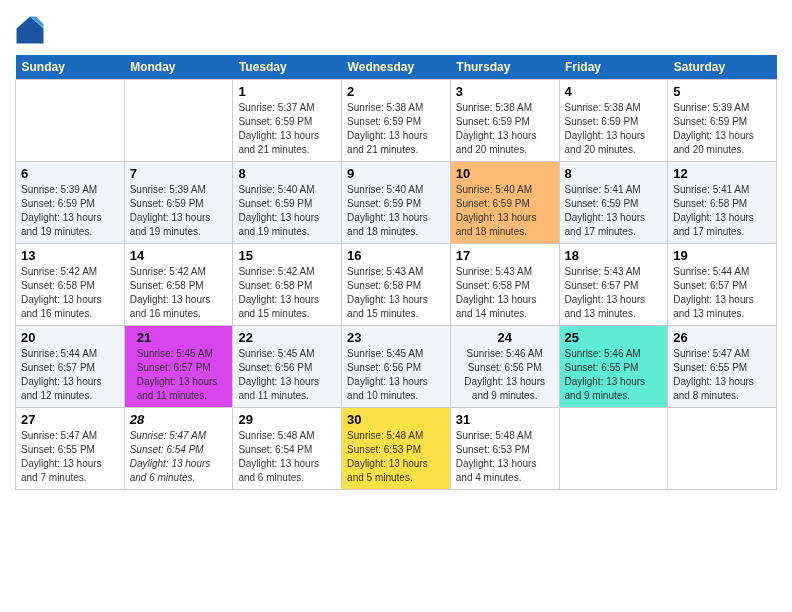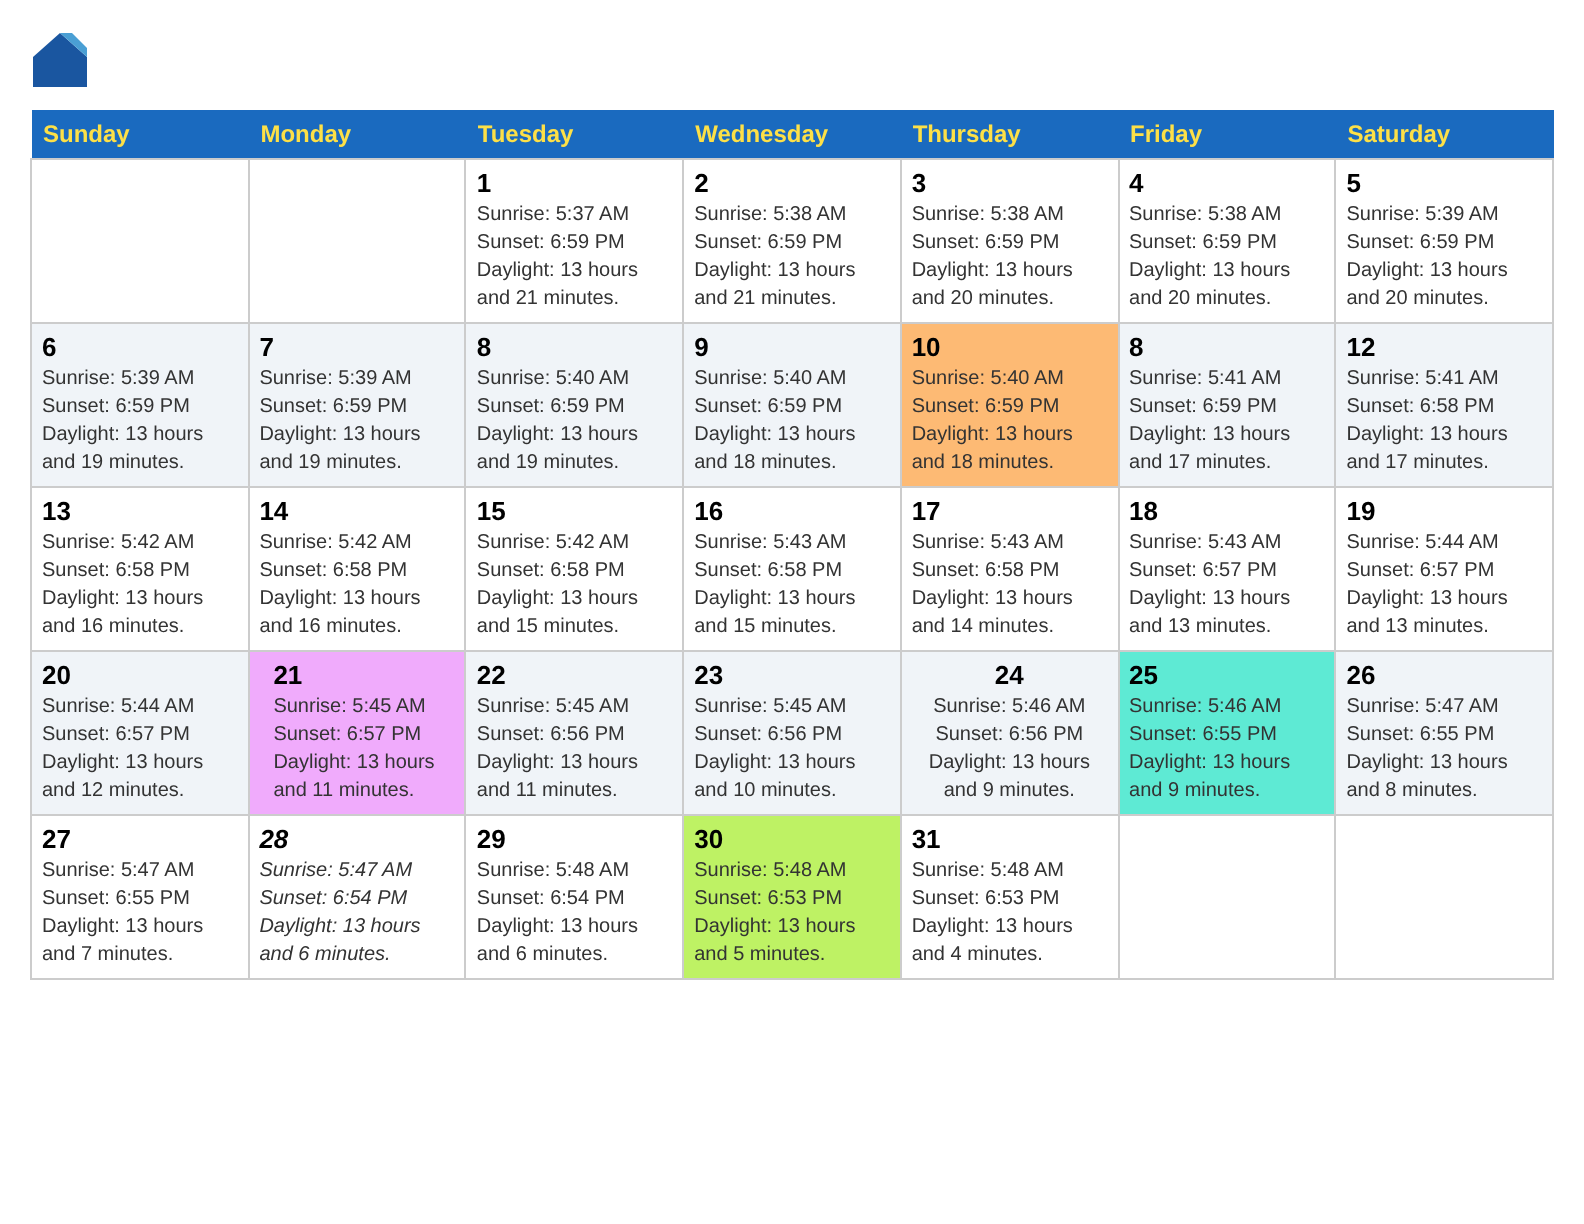--- a/index.html
+++ b/index.html
@@ -45,21 +45,21 @@
       font-size: 15px;
       color: #333;
     }
     table {
       width: 100%;
       border-collapse: collapse;
       font-size: 11px;
     }
     .day-header {
       background-color: #1a6abf;
-      color: #fde047;
+      color: #fef9c3;
       text-align: left;
       padding: 5px 6px;
       font-size: 12px;
       font-weight: bold;
     }
     td {
       border: 1px solid #ccc;
       vertical-align: top;
       padding: 4px 5px;
       width: 108px;
@@ -239,21 +239,21 @@
 Daylight: 13 hours and 13 minutes.</div>
         </td>
       </tr>
       <tr>
         <td style="background-color: rgb(240, 244, 248);">
           <span class="day-num">20</span>
           <div class="day-info" style="white-space: pre-line;">Sunrise: 5:44 AM
 Sunset: 6:57 PM
 Daylight: 13 hours and 12 minutes.</div>
         </td>
-        <td style="background-color: #f0abfc; padding-left: 12px;">
+        <td style="background-color: #d946ef; padding-left: 12px;">
           <span class="day-num">21</span>
           <div class="day-info" style="white-space: pre-line;">Sunrise: 5:45 AM
 Sunset: 6:57 PM
 Daylight: 13 hours and 11 minutes.</div>
         </td>
         <td style="background-color: rgb(240, 244, 248);">
           <span class="day-num">22</span>
           <div class="day-info" style="white-space: pre-line;">Sunrise: 5:45 AM
 Sunset: 6:56 PM
 Daylight: 13 hours and 11 minutes.</div>
@@ -295,21 +295,21 @@
           <div class="day-info" style="white-space: pre-line;">Sunrise: 5:47 AM
 Sunset: 6:54 PM
 Daylight: 13 hours and 6 minutes.</div>
         </td>
         <td style="background-color: rgb(255, 255, 255); margin-left: 37px;">
           <span class="day-num">29</span>
           <div class="day-info" style="white-space: pre-line;">Sunrise: 5:48 AM
 Sunset: 6:54 PM
 Daylight: 13 hours and 6 minutes.</div>
         </td>
-        <td style="background-color: #bef264;">
+        <td style="background-color: #fde047;">
           <span class="day-num">30</span>
           <div class="day-info" style="white-space: pre-line;">Sunrise: 5:48 AM
 Sunset: 6:53 PM
 Daylight: 13 hours and 5 minutes.</div>
         </td>
         <td style="background-color: rgb(255, 255, 255);">
           <span class="day-num">31</span>
           <div class="day-info" style="white-space: pre-line;">Sunrise: 5:48 AM
 Sunset: 6:53 PM
 Daylight: 13 hours and 4 minutes.</div>

